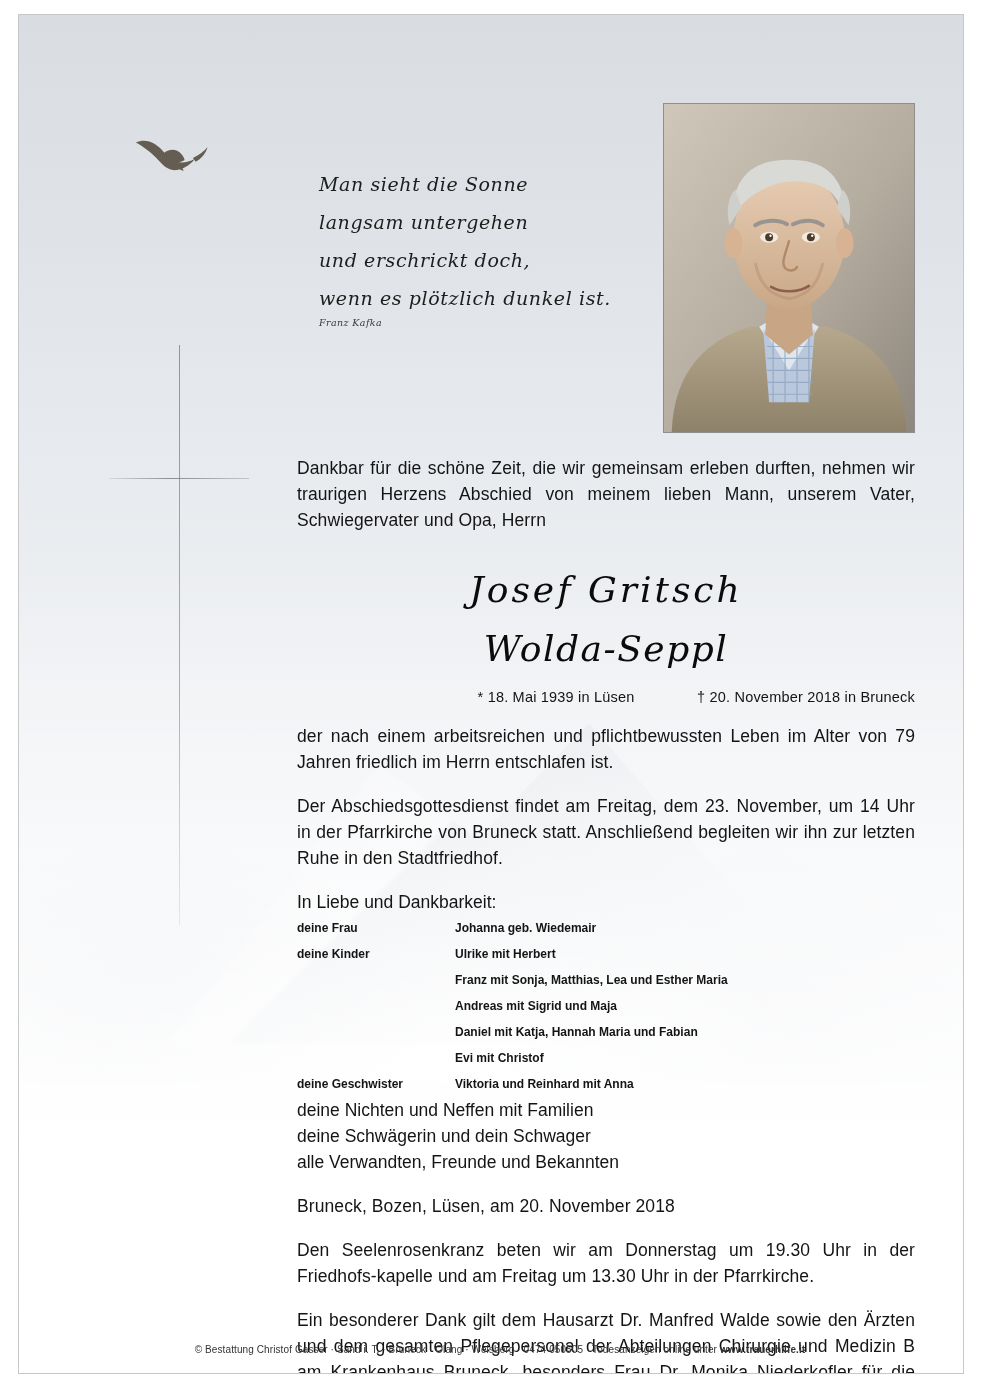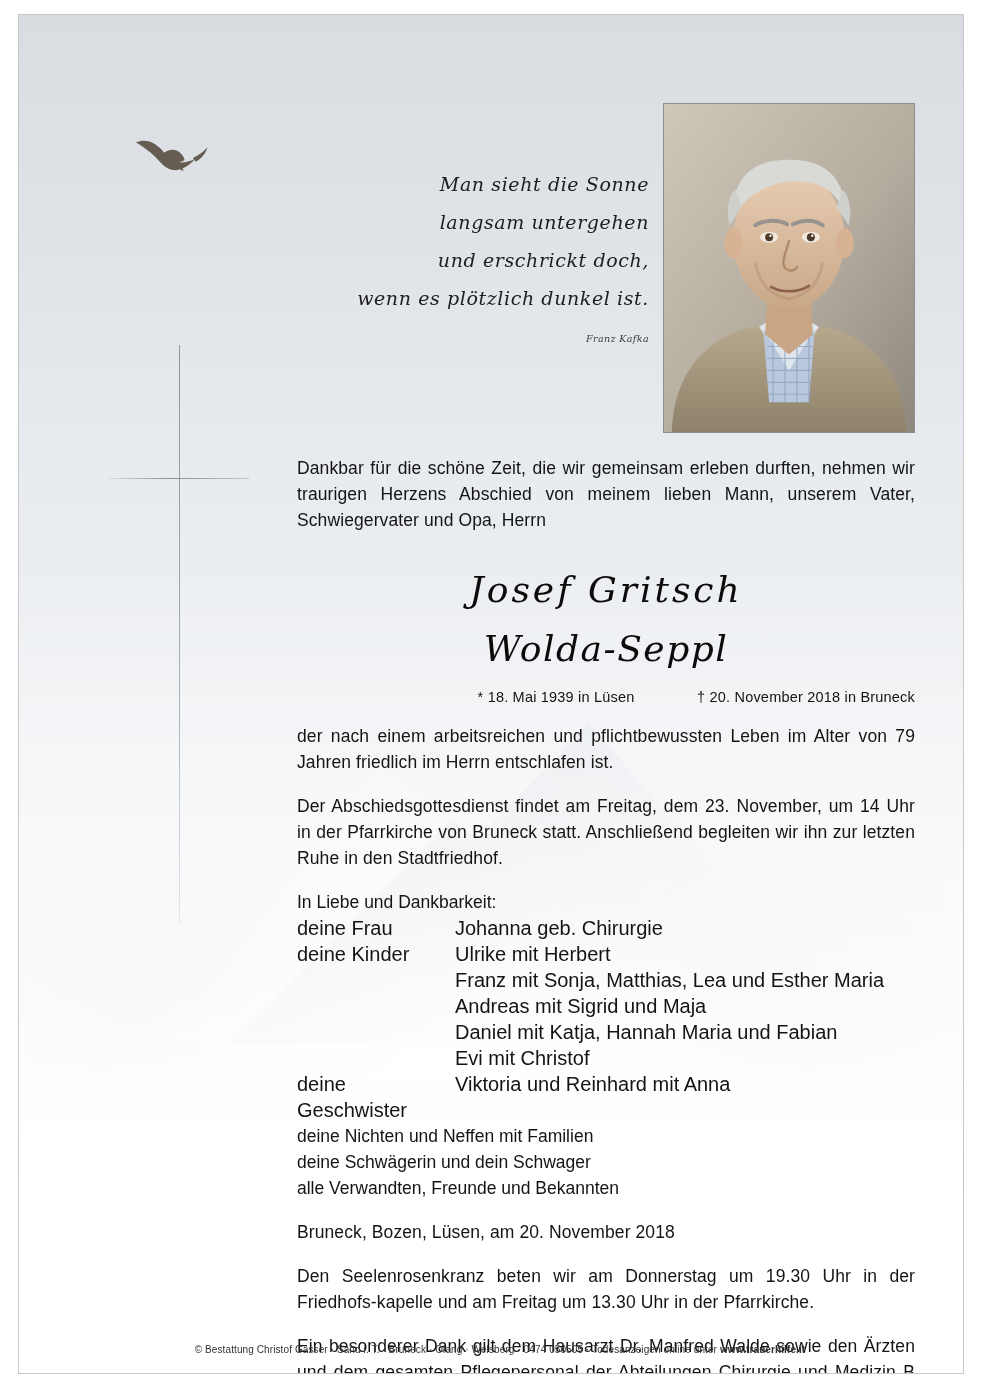--- a/index.html
+++ b/index.html
@@ -104,33 +104,33 @@
     height: 1px;
     background: linear-gradient(to right, rgba(160,165,172,.25) 0%, rgba(120,126,133,.85) 45%, rgba(150,155,162,.45) 100%);
   }
 
   
   .poem {
     position: absolute;
     left: 300px;
     top: 150px;
     width: 330px;
-    text-align: right;
+    text-align: left;
     font-family: "DejaVu Serif", serif;
     font-style: italic;
     color: #1d1d1d;
   }
   .poem .line {
     font-size: 19px;
     line-height: 38px;
     letter-spacing: .6px;
     white-space: nowrap;
   }
   .poem .author {
-    margin-top: 16px;
+    margin-top: 0;
     font-size: 9.5px;
     letter-spacing: .4px;
     color: #3b3b3b;
   }
 
   
   .portrait {
     position: absolute;
     left: 644px;
     top: 88px;
@@ -185,23 +185,24 @@
     margin-top: 14px;
     margin-bottom: 18px;
     color: #141414;
     letter-spacing: .2px;
   }
   .dates .sep { display: inline-block; width: 54px; }
 
   
   .rel-block { margin: 0 0 18px 0; }
   .rel-line {
-    font-size: 20px;
+    font-size: 12px;
     line-height: 26px;
     display: flex;
+    font-weight: bold;
   }
   .rel-label { width: 158px; flex: none; }
   .rel-value { flex: 1; }
   .rel-full { font-size: 17.5px; line-height: 26px; }
 
   
   .footer {
     position: absolute;
     left: 18px;
     right: 0;
@@ -322,21 +323,21 @@
 
       <p class="para">der nach einem arbeitsreichen und pflichtbewussten Leben im Alter von 79 Jahren friedlich im Herrn entschlafen ist.</p>
 
       <p class="para">Der Abschiedsgottesdienst findet am Freitag, dem 23. November, um 14 Uhr in der Pfarrkirche von Bruneck statt. Anschließend begleiten wir ihn zur letzten Ruhe in den Stadtfriedhof.</p>
 
       <div class="rel-block">
         <div class="rel-full">In Liebe und Dankbarkeit:</div>
 
         <div class="rel-line">
           <div class="rel-label">deine Frau</div>
-          <div class="rel-value">Johanna geb. Chirurgie</div>
+          <div class="rel-value">Johanna geb. Wiedemair</div>
         </div>
         <div class="rel-line">
           <div class="rel-label">deine Kinder</div>
           <div class="rel-value">Ulrike mit Herbert</div>
         </div>
         <div class="rel-line">
           <div class="rel-label"></div>
           <div class="rel-value">Franz mit Sonja, Matthias, Lea und Esther Maria</div>
         </div>
         <div class="rel-line">

